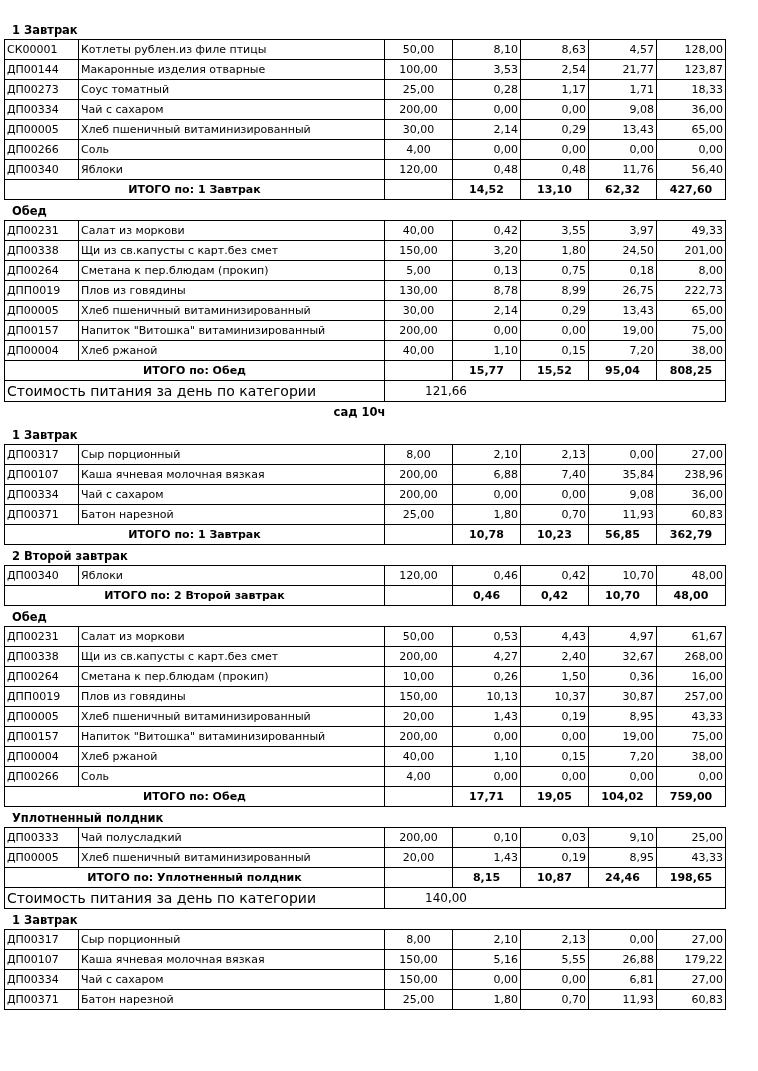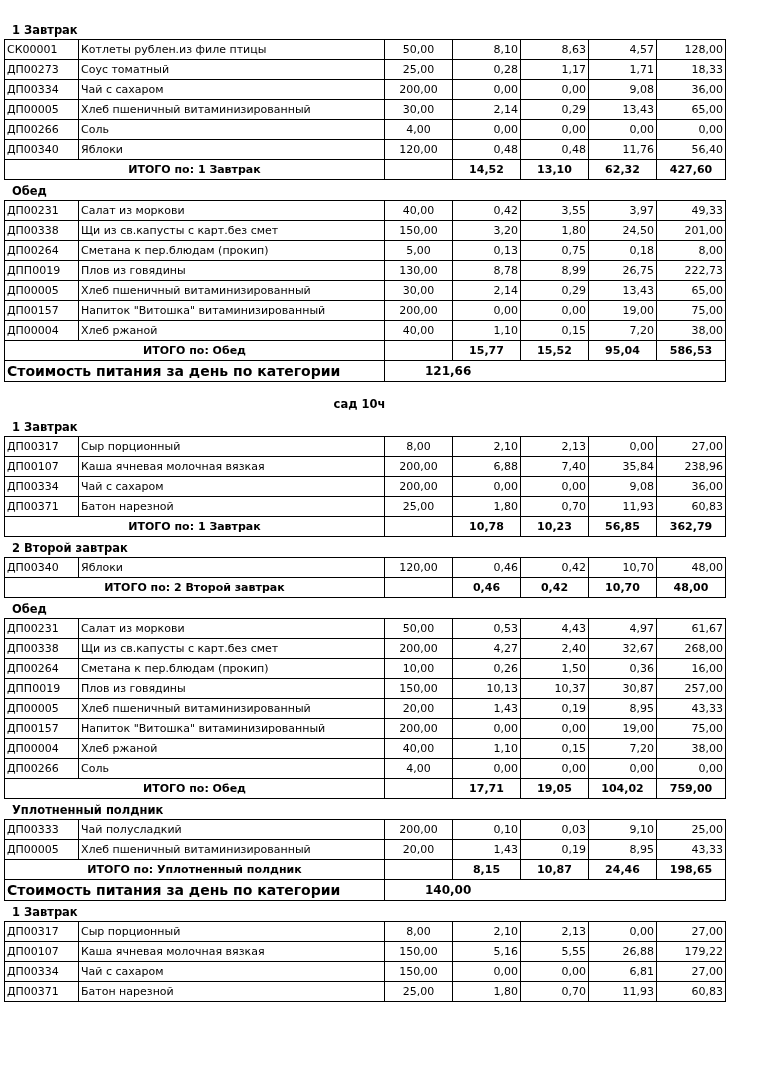--- a/index.html
+++ b/index.html
@@ -21,25 +21,25 @@
   }
   col.c-code { width: 74px; }
   col.c-name { width: 306px; }
   col.c-qty  { width: 68px; }
   col.c-num  { width: 68px; }
   col.c-kcal { width: 69px; }
   td.qty { text-align: center; }
   td.num { text-align: right; }
   tr.total td { font-weight: bold; text-align: center; }
   tr.total td.num { font-weight: bold; }
-  tr.cost td { height: 20px; font-size: 14px; font-weight: bold; line-height: 20px; }
+  tr.cost td { height: 20px; font-size: 14px; font-weight: normal; line-height: 20px; }
   tr.cost td.cost-value { padding-left: 40px; font-size: 12px; }
   .category-title {
     text-align: center; font-size: 11.5px; font-weight: bold;
-    height: 18px; line-height: 18px; margin-top: 13px; margin-bottom: 6px;
+    height: 18px; line-height: 18px; margin-top: 1px; margin-bottom: 6px;
     padding-right: 10px;
   }
 </style>
 </head>
 <body>
 
 <div id="doc">
     <div>
       <div class="meal-title">1 Завтрак</div>
       <table class="menu">
@@ -56,20 +56,29 @@
           <tr>
             <td class="">СК00001</td>
             <td class="">Котлеты рублен.из филе птицы</td>
             <td class="qty">50,00</td>
             <td class="num">8,10</td>
             <td class="num">8,63</td>
             <td class="num">4,57</td>
             <td class="num">128,00</td>
           </tr>
           <tr>
+            <td class="">ДП00144</td>
+            <td class="">Макаронные изделия отварные</td>
+            <td class="qty">100,00</td>
+            <td class="num">3,53</td>
+            <td class="num">2,54</td>
+            <td class="num">21,77</td>
+            <td class="num">123,87</td>
+          </tr>
+          <tr>
             <td class="">ДП00273</td>
             <td class="">Соус томатный</td>
             <td class="qty">25,00</td>
             <td class="num">0,28</td>
             <td class="num">1,17</td>
             <td class="num">1,71</td>
             <td class="num">18,33</td>
           </tr>
           <tr>
             <td class="">ДП00334</td>
@@ -191,21 +200,21 @@
             <td class="num">0,15</td>
             <td class="num">7,20</td>
             <td class="num">38,00</td>
           </tr>
           <tr class="total">
             <td colspan="2">ИТОГО по: Обед</td>
             <td class="qty"></td>
             <td class="num">15,77</td>
             <td class="num">15,52</td>
             <td class="num">95,04</td>
-            <td class="num">586,53</td>
+            <td class="num">808,25</td>
           </tr>
           <tr class="cost">
             <td colspan="2">Стоимость питания за день по категории</td>
             <td colspan="5" class="cost-value">121,66</td>
           </tr>
         </tbody>
       </table>
     </div>
     <div>
       <div class="category-title">сад 10ч</div>

